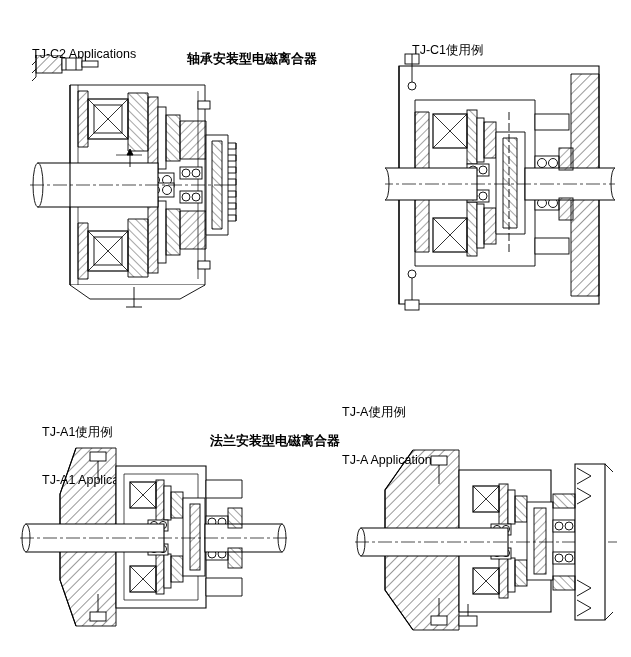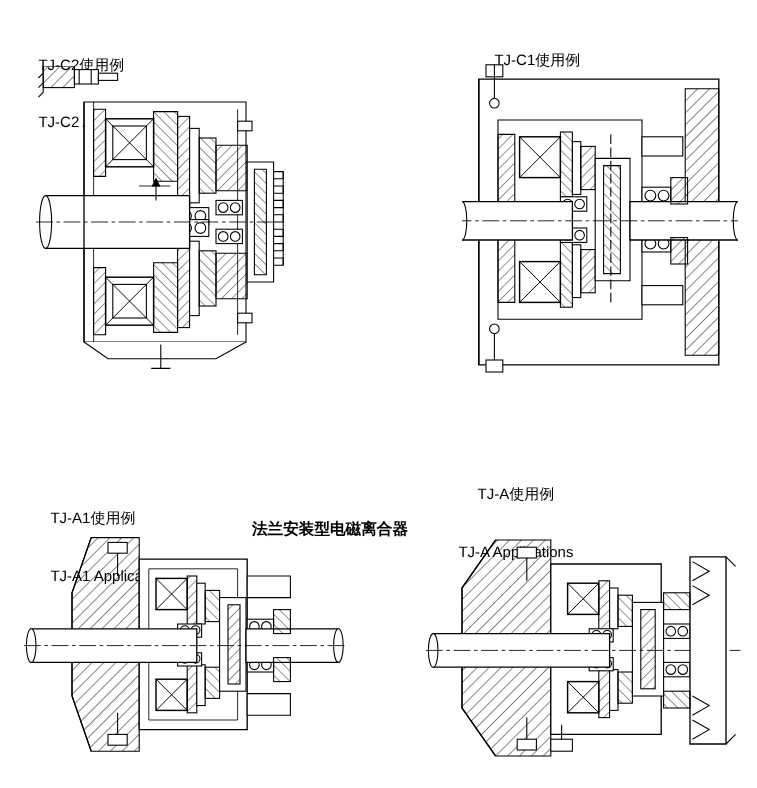--- a/index.html
+++ b/index.html
@@ -41,39 +41,39 @@
   }
   .fig svg { display: block; }
   
 </style>
 </head>
 <body>
 
 <div class="page">
 
   <div class="label" style="left:32px; top:14px;">
-    <span class="cn">TJ-C2使用例</span>
     <span class="en">TJ-C2 Applications</span>
   </div>
 
   <div class="label" style="left:412px; top:10px;">
     <span class="cn">TJ-C1使用例</span>
     <span class="en">TJ-C1 Applications</span>
   </div>
 
   <div class="label" style="left:30px; top:392px;margin-left:12px;">
     <span class="cn">TJ-A1使用例</span>
     <span class="en">TJ-A1 Applications</span>
   </div>
 
-  <div class="label" style="left:382px; top:372px;text-align:center;">
+  <div class="label" style="left:342px; top:372px;">
     <span class="cn">TJ-A使用例</span>
     <span class="en">TJ-A Applications</span>
   </div>
 
+  <div class="section-title" style="left:187px; top:50px;">轴承安装型电磁离合器</div>
 
   <div class="section-title" style="left:210px; top:432px;text-align:right;">法兰安装型电磁离合器</div>
 
   <div class="fig" style="left:30px; top:55px;">
     <svg width="250" height="270" viewBox="0 0 250 270" xmlns="http://www.w3.org/2000/svg">
       <defs>
         <pattern id="h45a" width="6" height="6" patternUnits="userSpaceOnUse" patternTransform="rotate(45)">
           <line x1="0" y1="0" x2="0" y2="6" stroke="#000" stroke-width="0.7"></line>
         </pattern>
         <pattern id="h135a" width="6" height="6" patternUnits="userSpaceOnUse" patternTransform="rotate(-45)">

